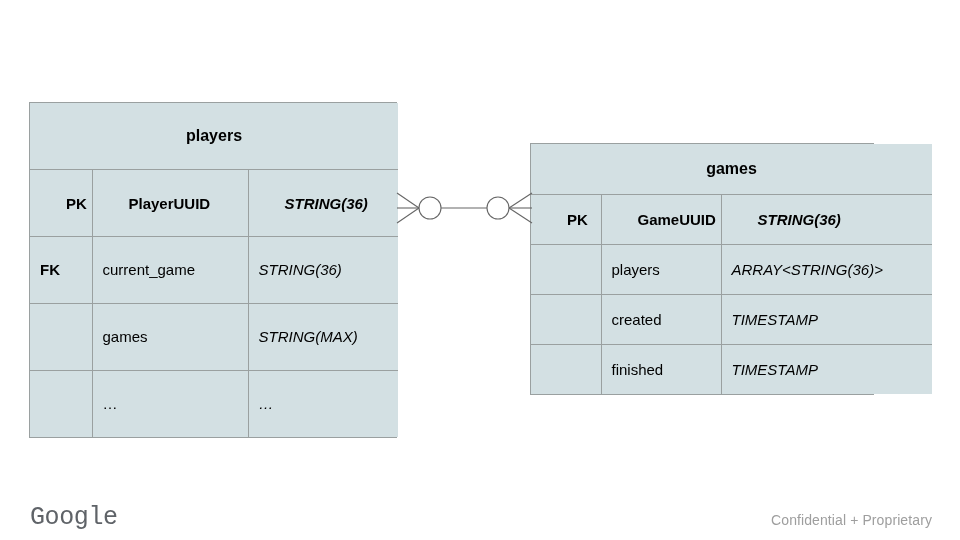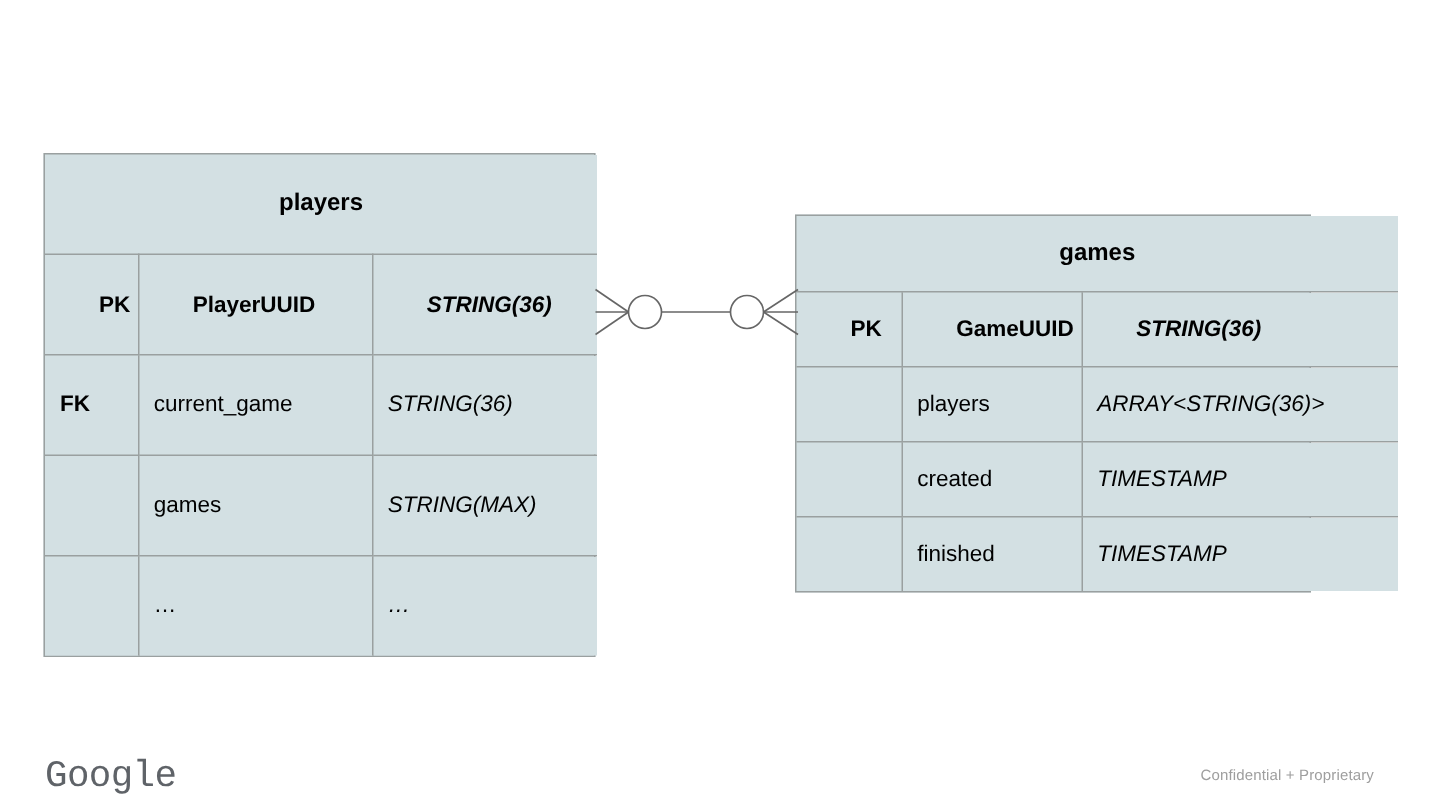--- a/index.html
+++ b/index.html
@@ -115,23 +115,23 @@
     left: 18px;
     top: 503px;
     font-size: 25px;
     color: #5f6368;
     letter-spacing: -0.4px;
     font-family: Liberation Mono, monospace;
     margin-left: 12px;
   }
   #footer-note {
     position: absolute;
-    right: 44px;
+    right: 28px;
     top: 512px;
-    font-size: 10px;
+    font-size: 14px;
     color: #9e9e9e;
     letter-spacing: 0.1px;
   }
 </style>
 </head>
 <body>
 
 <div class="slide">
 
   <div class="entity" id="players-entity">

